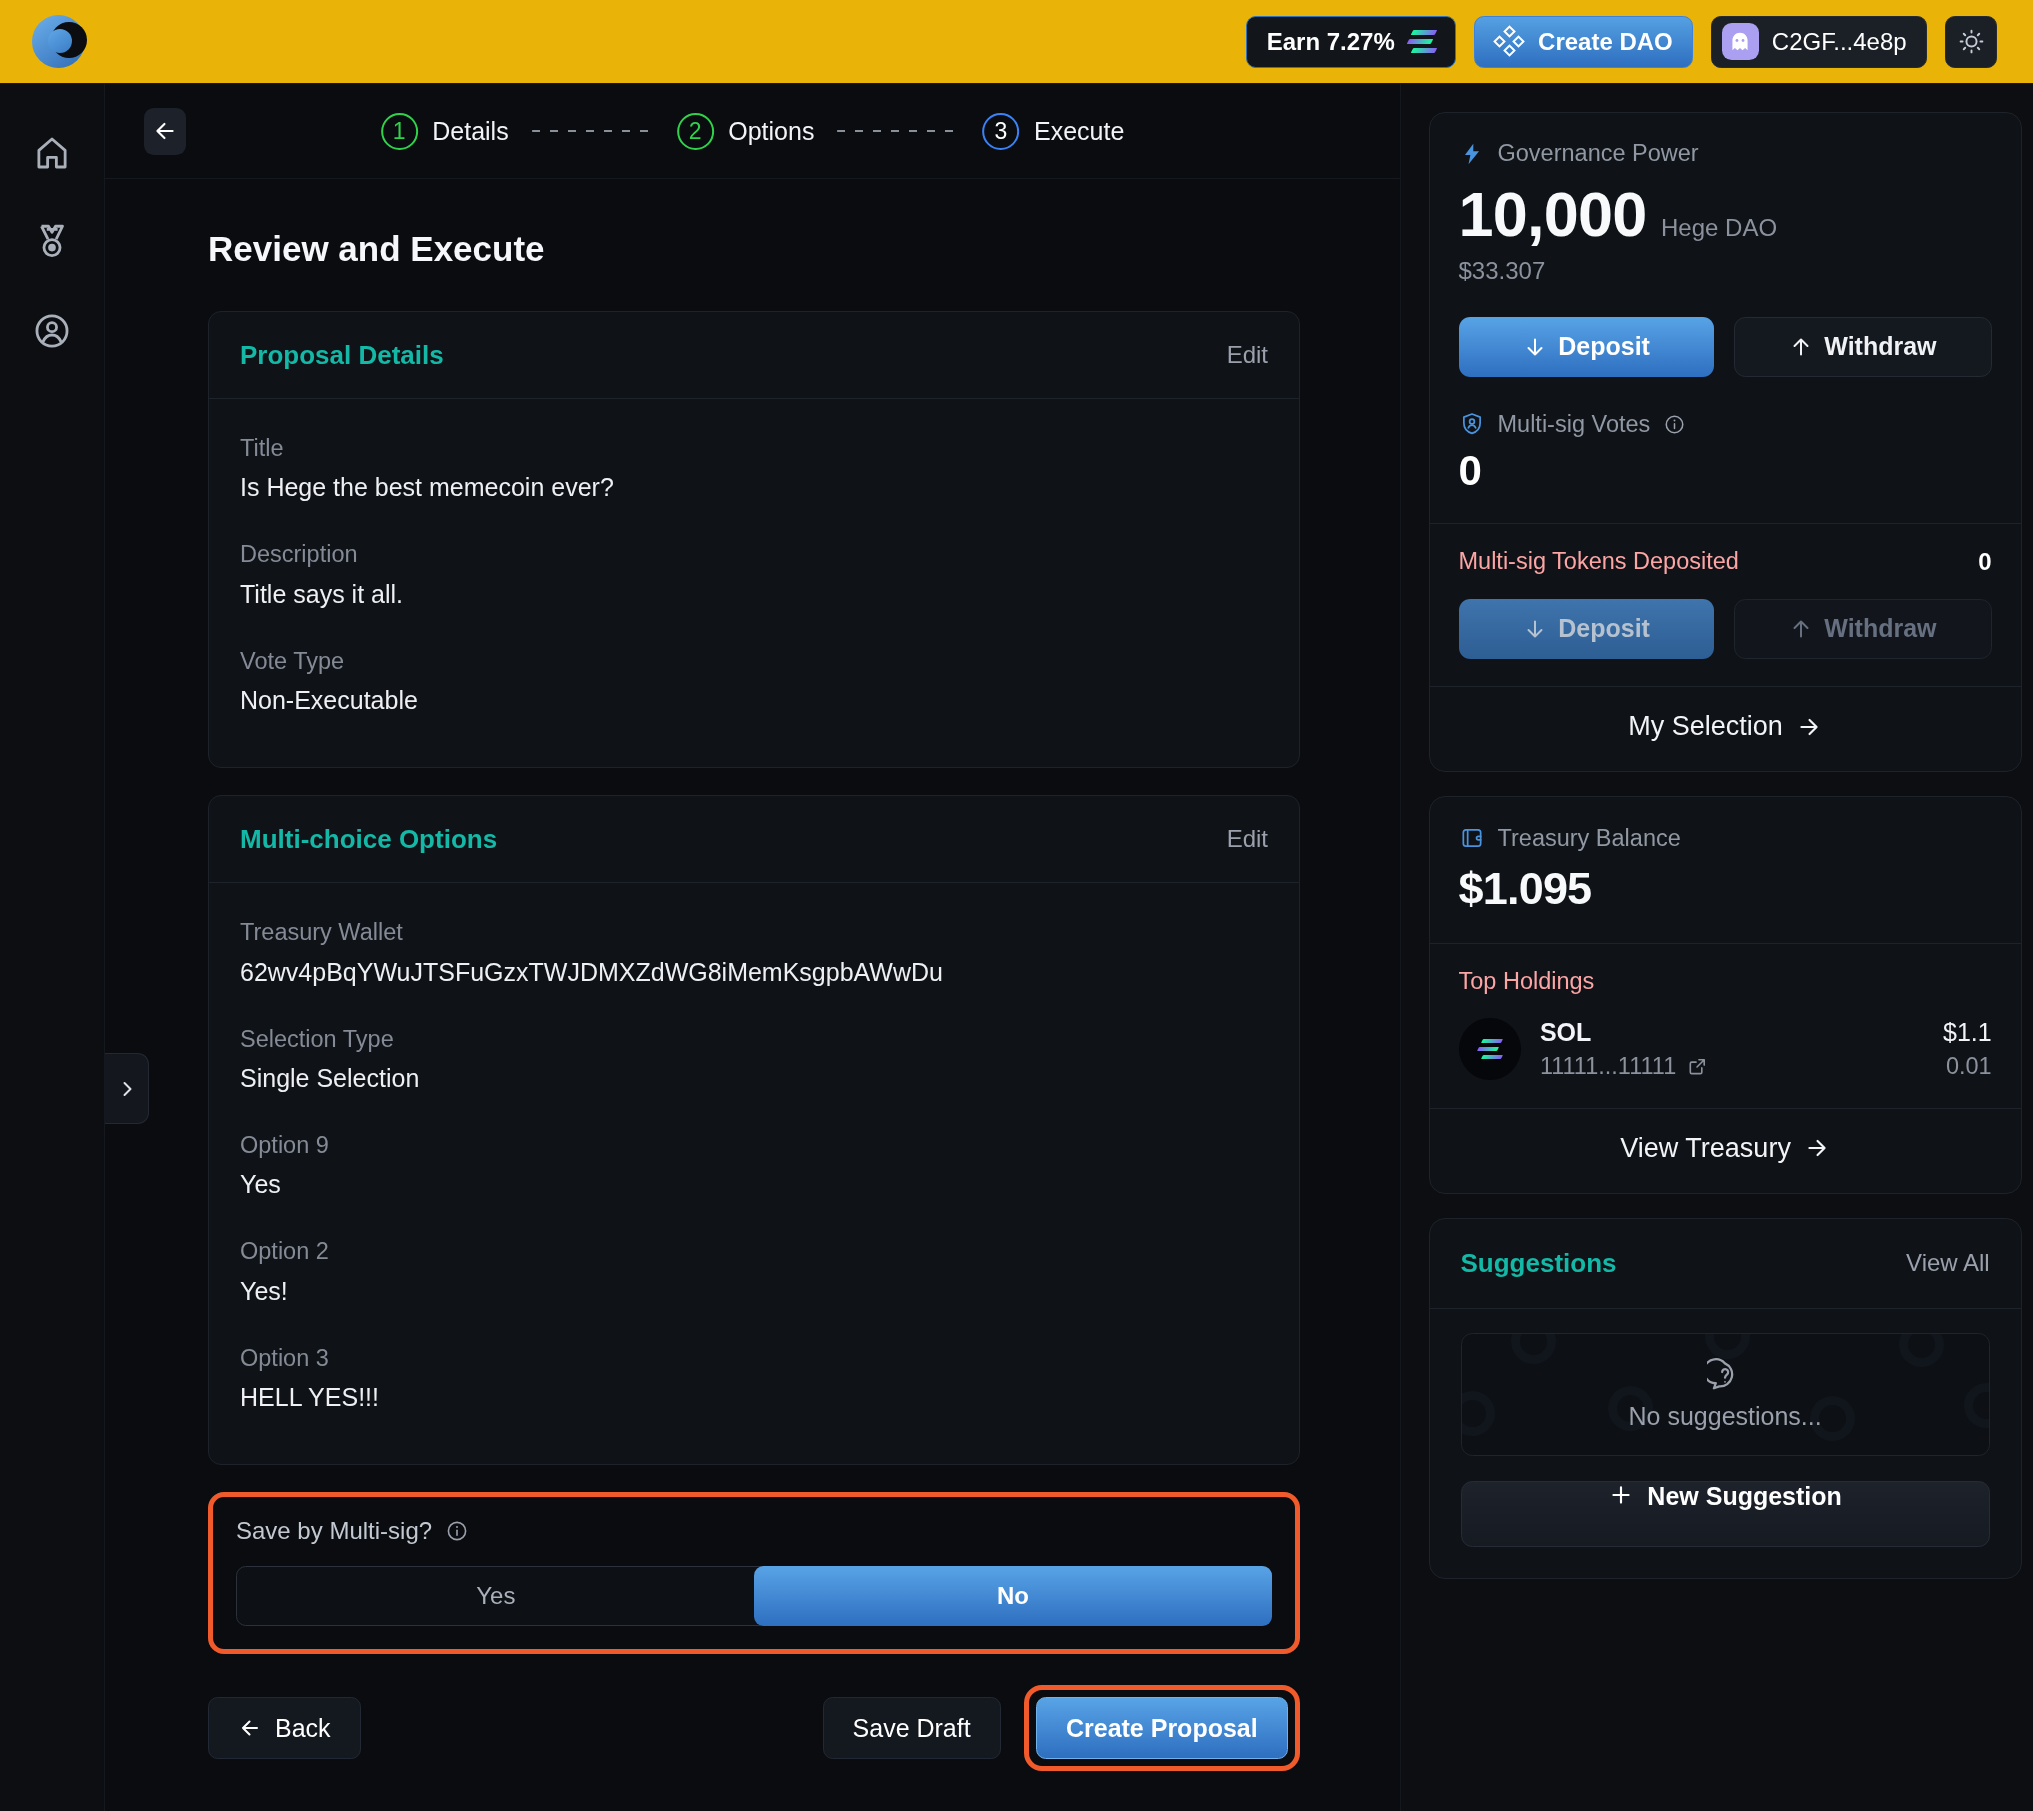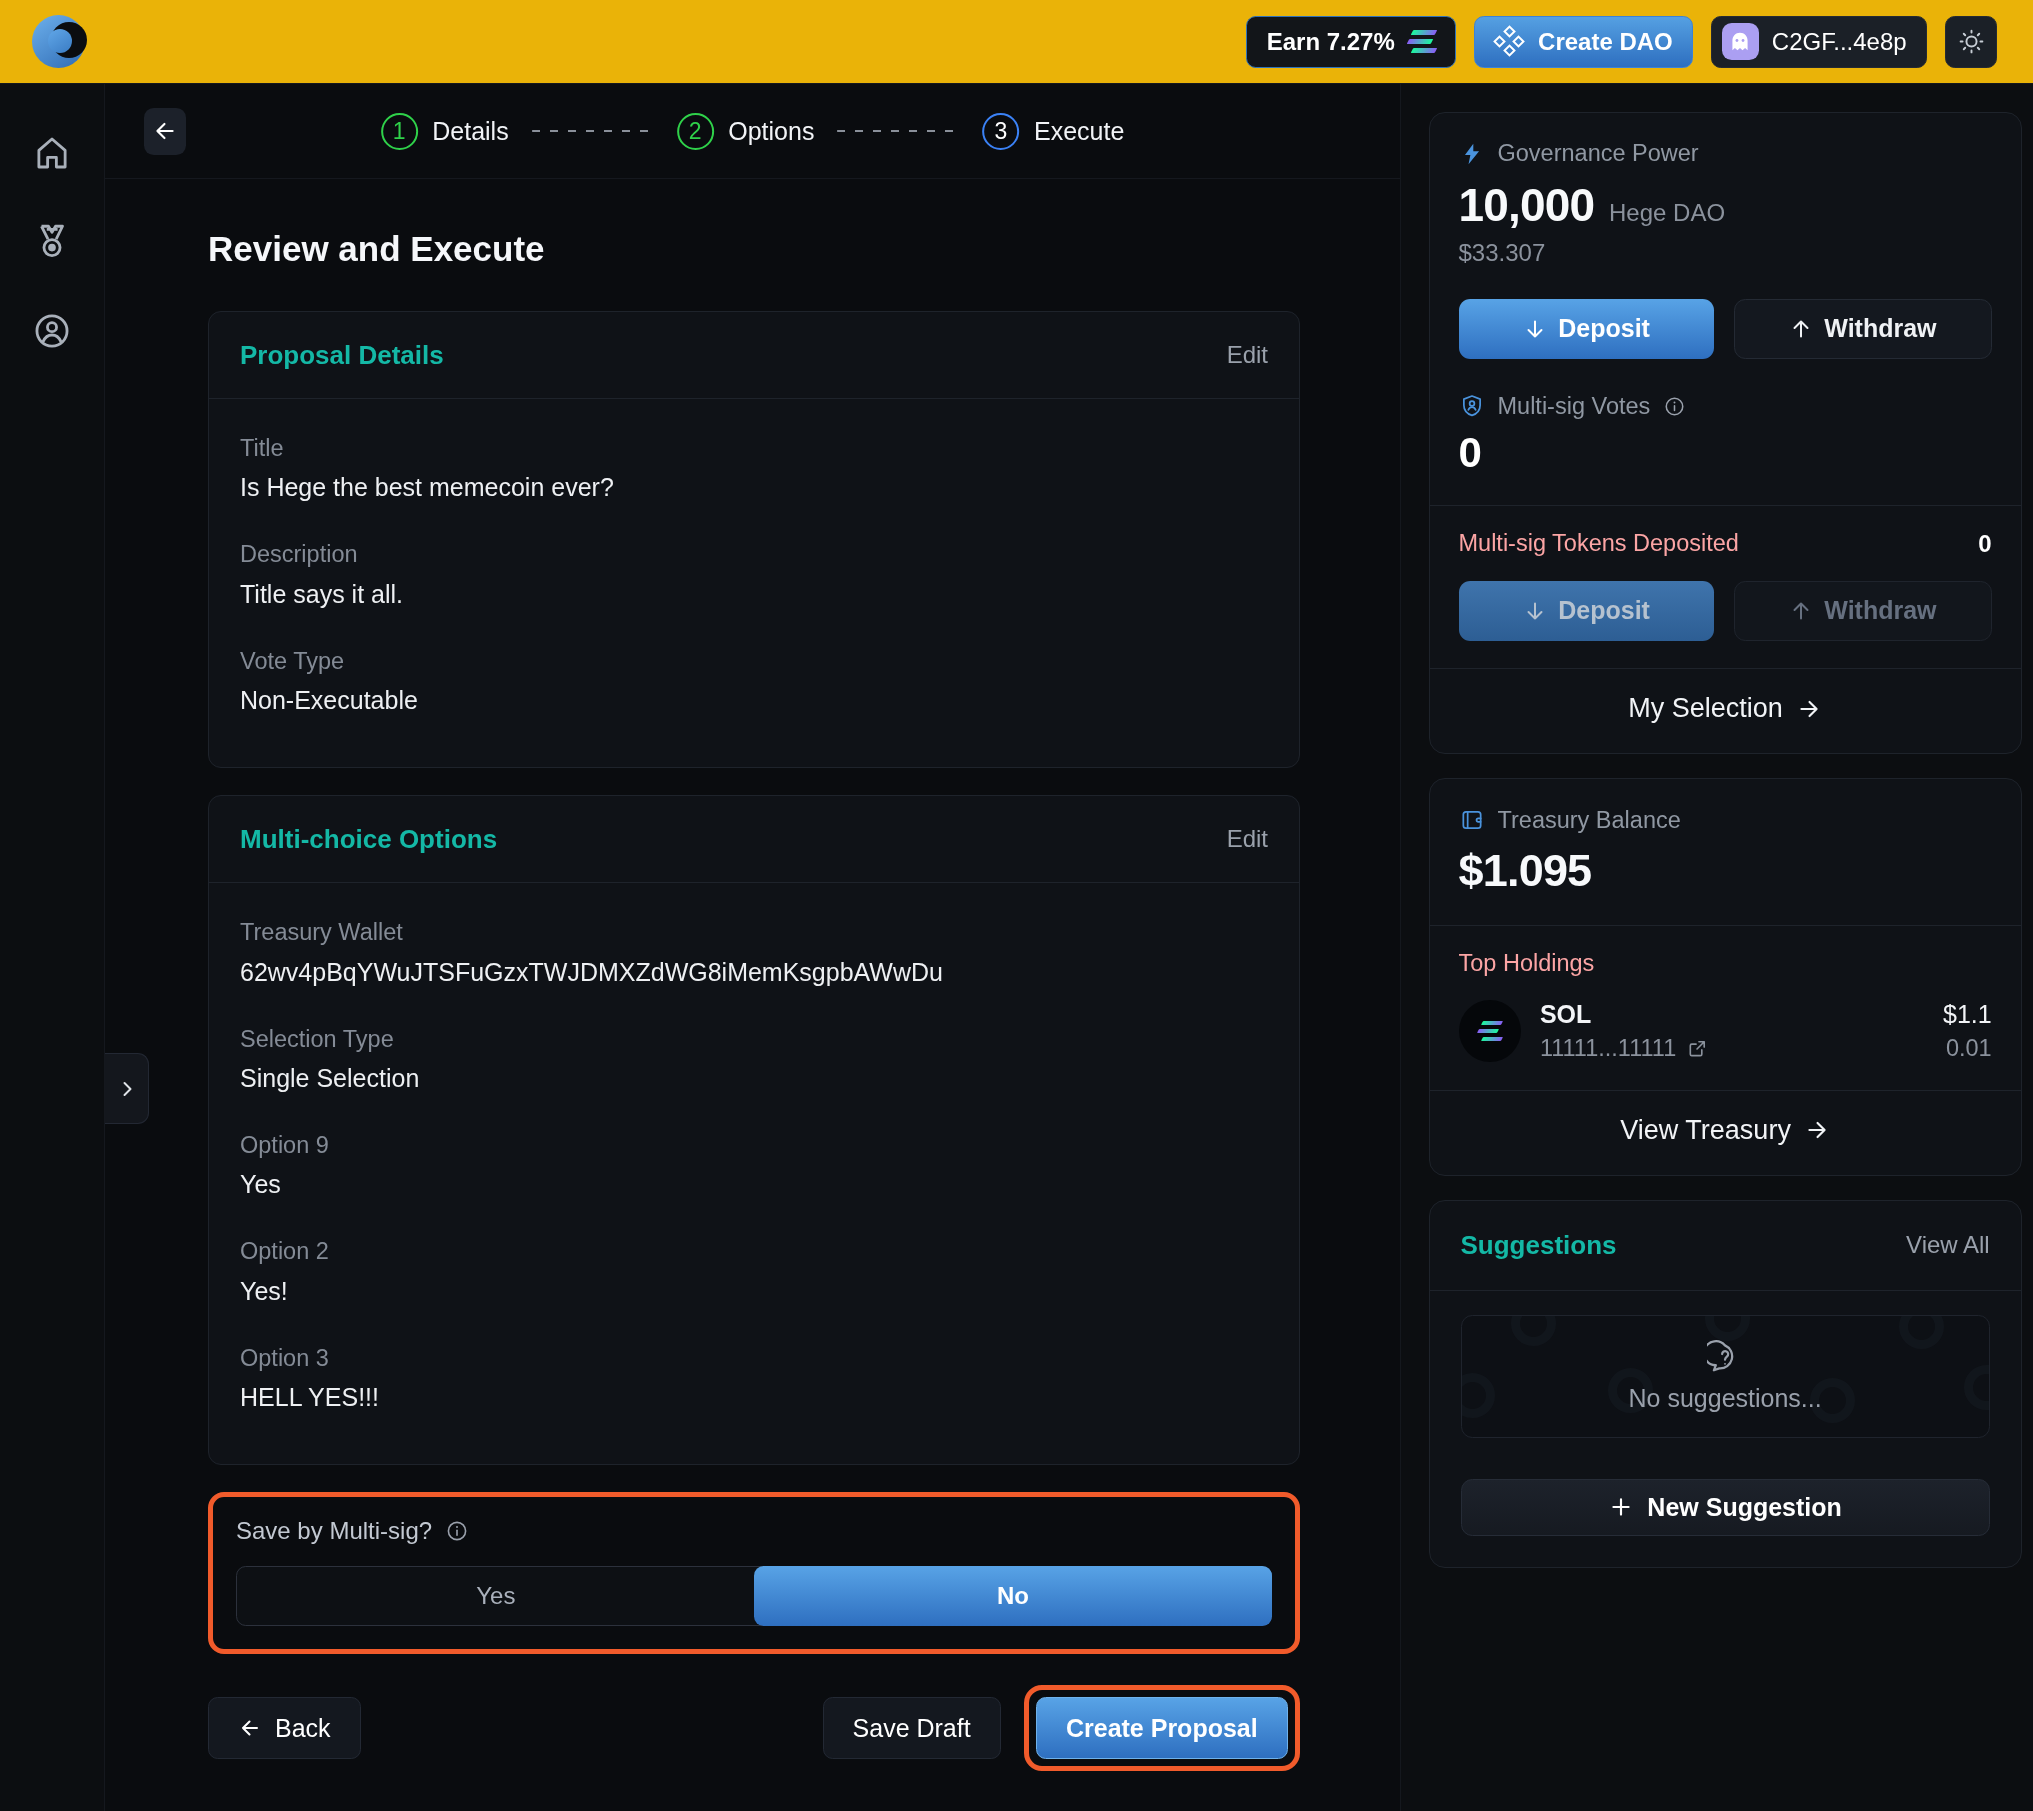--- a/index.html
+++ b/index.html
@@ -101,21 +101,21 @@
   .cp-wrap { border:5.7px solid #f15b2b; border-radius:18px; padding:7.3px; margin-left:23px; }
   .btn-primary { height:62px; padding:0 29px; border-radius:9.7px; background:linear-gradient(180deg,#58a3e6,#2e6fc0);
     border:0.8px solid #6fb2ec; color:#fff; font-size:25px; font-weight:700; cursor:pointer; font-family:inherit; }
 
   
   .rightbar { width:632px; background:#0c0e11; padding:27.5px 11.3px 0 27.5px; }
   .rcard { background:#0f1217; border:0.8px solid #1e232b; border-radius:16px; margin-bottom:24px; }
   .rcard-pad { padding:27.5px 29px 24px; }
   .icon-label { display:flex; align-items:center; gap:13px; font-size:23.5px; color:#9098a3; }
   .amount-row { display:flex; align-items:baseline; gap:14.6px; margin-top:11.3px; }
-  .big-amount { font-size:46px; font-weight:700; color:#f7f9fb; letter-spacing:-0.8px; }
+  .big-amount { font-size:63px; font-weight:700; color:#f7f9fb; letter-spacing:-0.8px; }
   .dao-name { font-size:24px; color:#8b929d; }
   .usd { font-size:24px; color:#8b929d; margin-top:6.5px; }
   .btn-row { display:flex; gap:19.4px; margin-top:32px; }
   .rbtn { flex:1; height:60px; border-radius:11.3px; font-size:25px; font-weight:700; display:flex; align-items:center;
     justify-content:center; gap:11.3px; cursor:pointer; border:none; font-family:inherit; }
   .rbtn.deposit { background:linear-gradient(180deg,#58a3e6,#2e6fc0); color:#fff; }
   .rbtn.withdraw { background:#14181f; border:0.8px solid #242a34; color:#f0f2f5; }
   .rbtn.deposit.muted { background:linear-gradient(180deg,#3f74ac,#2d5e94); color:#b6c2cf; }
   .rbtn.withdraw.muted { color:#667080; background:#12161c; border:0.8px solid #1f242d; }
   .sub-sec { margin-top:34px; }
@@ -144,22 +144,22 @@
     display:flex; flex-direction:column; align-items:center; justify-content:center; gap:8px; overflow:hidden; }
   .empty-text { font-size:25px; color:#9aa1ac; position:relative; z-index:2; }
   .pat { position:absolute; border-radius:50%; border:9.7px solid #161b22; opacity:.55; z-index:1; }
   .pat:nth-child(1){ width:45px;height:45px; left:49px;  top:-14.6px; }
   .pat:nth-child(2){ width:45px;height:45px; left:243px; top:-19.4px; }
   .pat:nth-child(3){ width:45px;height:45px; left:437px; top:-11.3px; }
   .pat:nth-child(4){ width:45px;height:45px; left:146px; top:52px; }
   .pat:nth-child(5){ width:45px;height:45px; left:348px; top:62px; }
   .pat:nth-child(6){ width:45px;height:45px; left:-11.3px; top:57px; }
   .pat:nth-child(7){ width:45px;height:45px; left:502px; top:49px; }
-  .new-sug { margin-top:41px; width:100%; height:57px; border-radius:11.3px; background:linear-gradient(180deg,#1d222b,#161a21);
-    border:0.8px solid #262c37; color:#fff; font-size:25px; font-weight:600; display:flex; align-items:center;
+  .new-sug { margin-top:25px; width:100%; height:66px; border-radius:11.3px; background:linear-gradient(180deg,#1d222b,#161a21);
+    border:0.8px solid #262c37; color:#fff; font-size:25px; font-weight:600; display:flex; align-items:flex-start;
     justify-content:center; gap:13px; cursor:pointer; font-family:inherit; }
 </style>
 </head>
 <body>
 
 <header class="topbar">
   <div class="logo">
     <div class="c1"></div>
     <div class="c2"></div>
     <div class="c3"></div>

